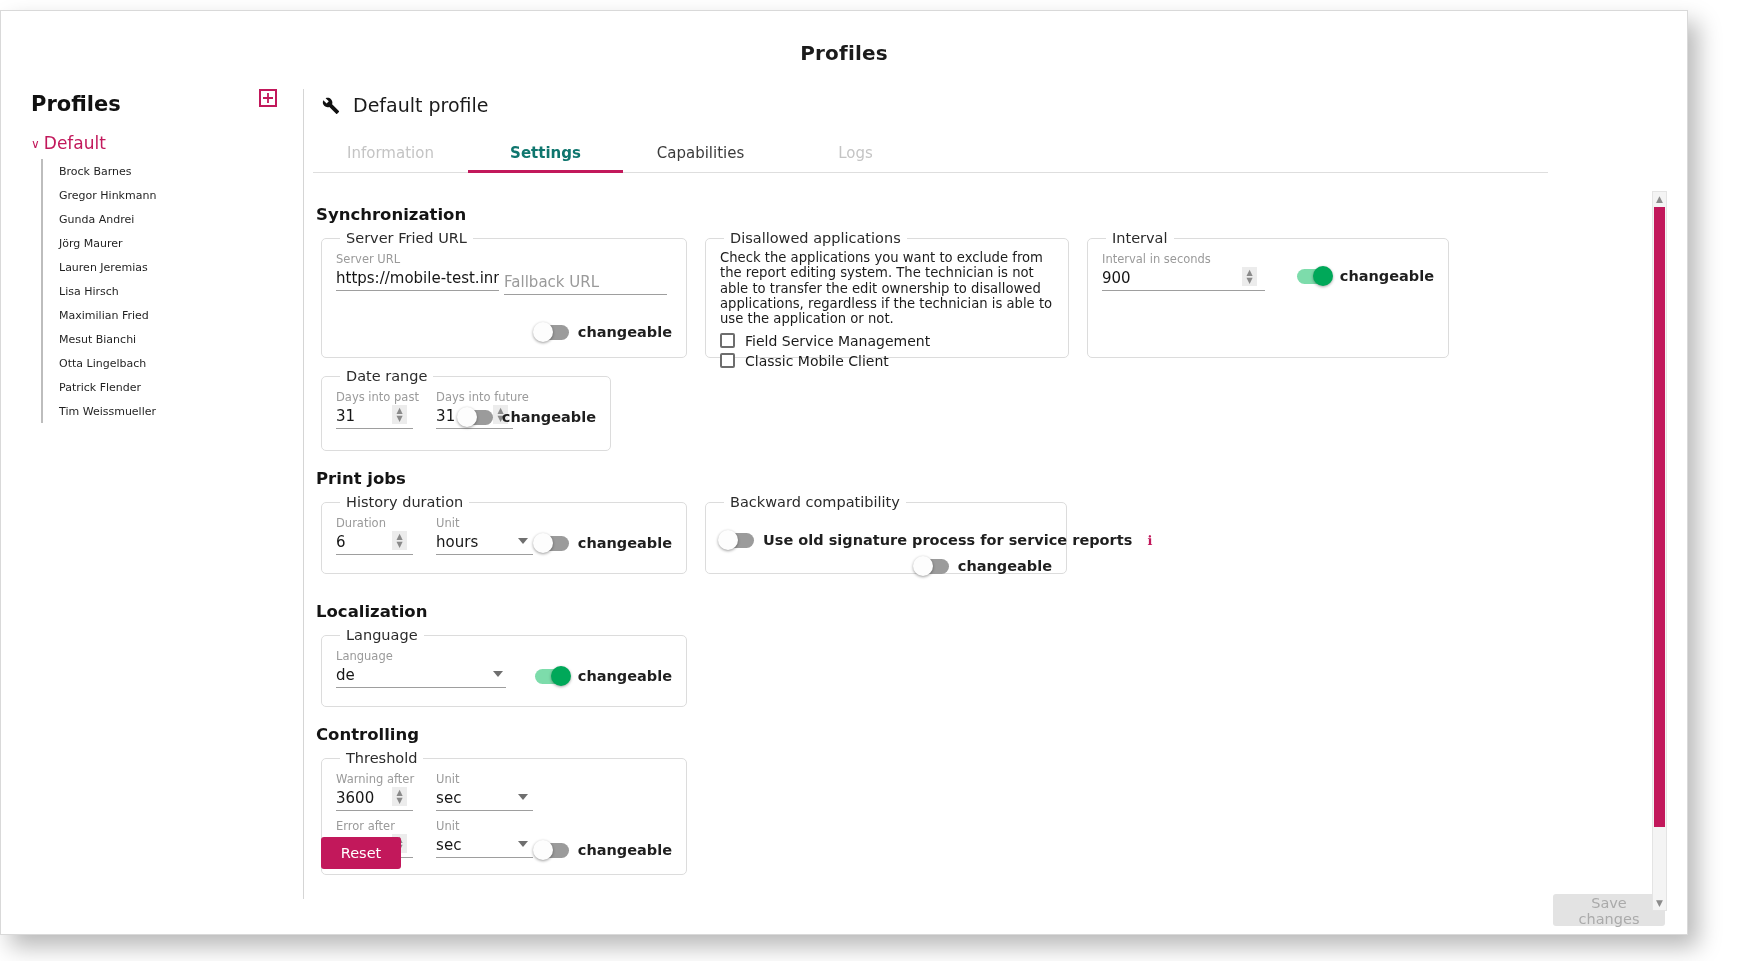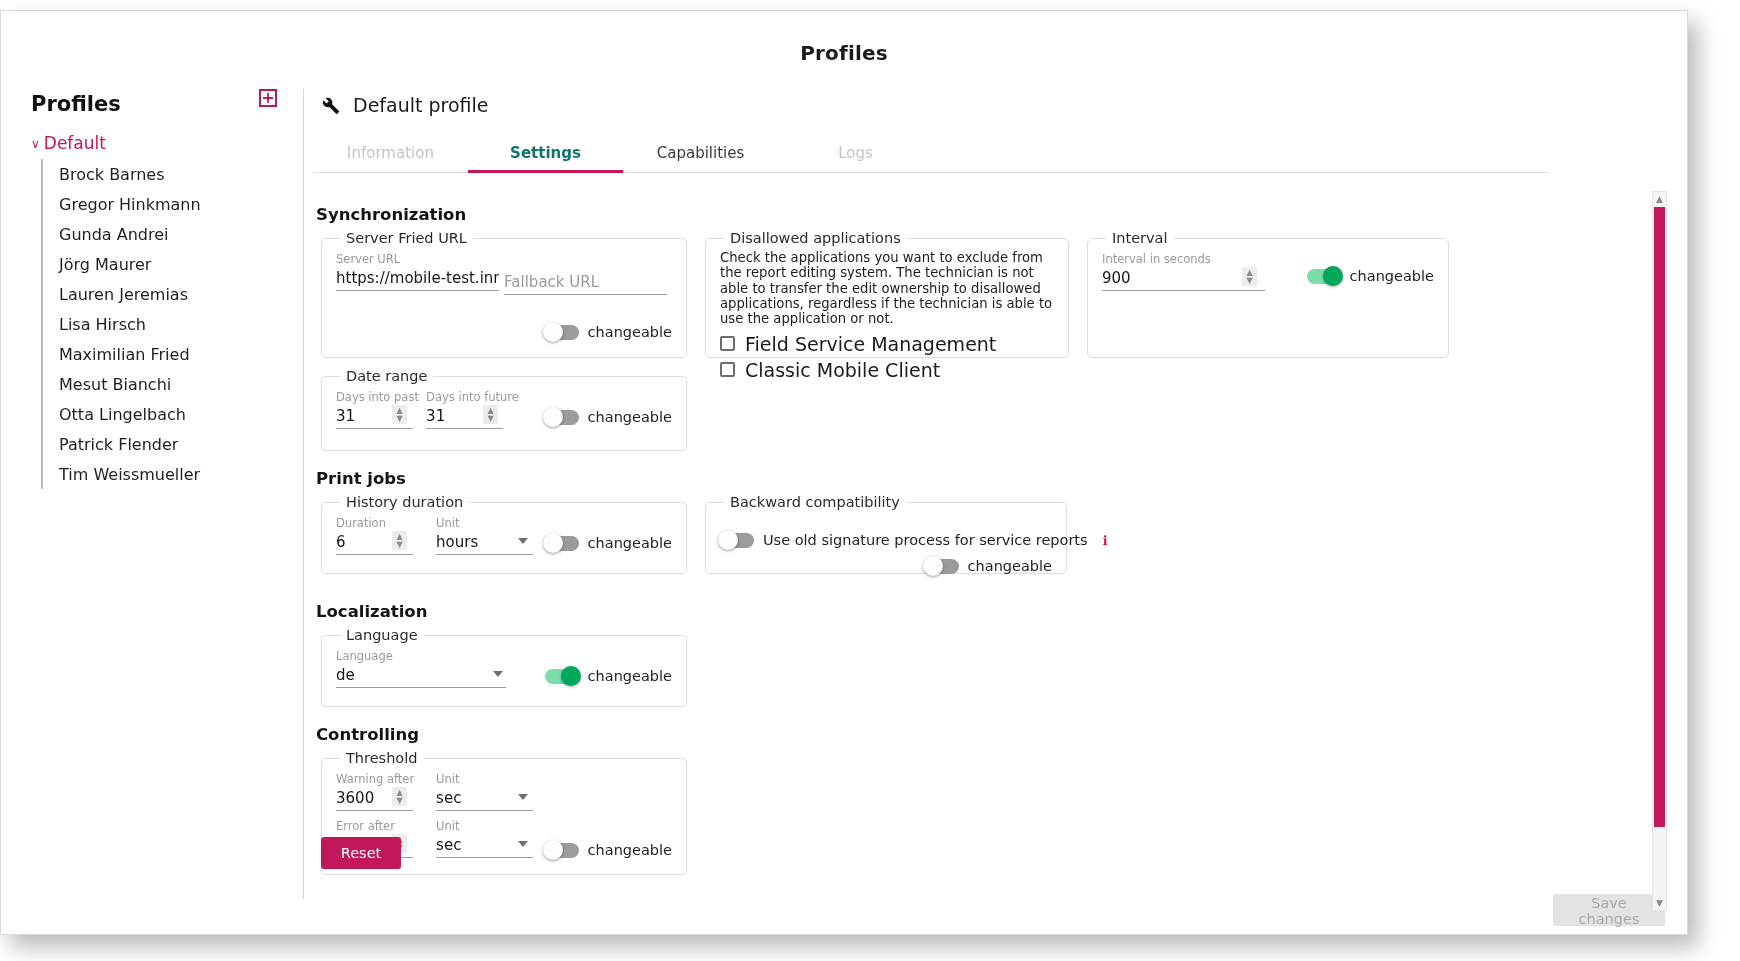--- a/index.html
+++ b/index.html
@@ -68,21 +68,21 @@
     font-size: 17px;
     cursor: pointer;
   }
   .caret { font-size: 12px; line-height: 1; transform: translateY(1px);}
   .profile-list {
     list-style: none; margin: 0; padding: 0;
     border-left: 2px solid #bdbdbd;
     margin-left: 40px;
   }
   .profile-list li {
-    font-size: 16px;
+    font-size: 11px;
     color: #1f1f1f;
     padding: 5.5px 0 5.5px 16px;
     cursor: pointer;
     white-space: nowrap;
   }
 
   
   .vdiv {
     position: absolute;
     left: 302px; top: 78px;
@@ -154,21 +154,21 @@
   }
   fieldset.card > legend {
     font-size: 14.5px;
     color: #2b2b2b;
     padding: 0 6px;
     margin-left: 4px;
   }
   .w-sync    { width: 366px; height: 128px; }
   .w-disall  { width: 362px; height: 128px; }
   .w-interval{ width: 362px; height: 128px; }
-  .w-date    { width: 366px; height: 83px; }
+  .w-date    { width: 290px; height: 83px; }
   .w-hist    { width: 366px; height: 80px; }
   .w-back    { width: 362px; height: 80px; }
   .w-lang    { width: 366px; height: 80px; }
   .w-thres   { width: 366px; height: 125px; }
 
   .field { position: relative; display: inline-block; vertical-align: top; }
   .field .flabel {
     font-size: 11.5px; color: #9a9a9a; display: block;
     margin-bottom: 2px; white-space: nowrap;
   }
@@ -213,35 +213,35 @@
   }
   .toggle .knob {
     position: absolute;
     width: 20px; height: 20px; border-radius: 50%;
     background: #fdfdfd;
     top: -3px; left: -2px;
     box-shadow: 0 1px 3px rgba(0,0,0,.4);
   }
   .toggle.on { background: #7ddcab; }
   .toggle.on .knob { left: 16px; background: #00a859; box-shadow:0 1px 3px rgba(0,0,0,.35); }
-  .toggle-label { font-size: 14.5px; color: #1f1f1f; white-space: nowrap; }
+  .toggle-label { font-size: 14.5px; color: #1f1f1f; white-space: nowrap; font-weight: bold; }
 
   .help-text {
     font-size: 13.2px; color: #1c1c1c;
     line-height: 1.16;
     margin: -2px 0 6px 0;
     width: 334px;
   }
   .chk-row { display: flex; align-items: center; gap: 10px; margin-top: 4px; cursor: pointer; }
   .chkbox {
     width: 15px; height: 15px;
     border: 2px solid #6d6d6d; border-radius: 2px;
     background: #fff;
   }
-  .chk-label { font-size: 19px; color: #1b1b1b; }
+  .chk-label { font-size: 14px; color: #1b1b1b; }
 
   .info-i {
     display: inline-block; color: #c2185b;
     font-weight: bold; font-size: 13px; margin-left: 6px; cursor: pointer;
   }
 
   
   .reset-btn {
     position: absolute;
     left: 8px; bottom: 8px;
@@ -393,21 +393,21 @@
         </fieldset>
       </div>
 
       <fieldset class="card w-date">
         <legend>Date range</legend>
         <div class="field" style="width:85px;">
           <span class="flabel">Days into past</span>
           <div class="fval" style="width:77px;">31</div>
           <span class="spin" style="right:14px;">▲<br>▼</span>
         </div>
-        <div class="field" style="width:100px; ">
+        <div class="field" style="width:100px; margin-left:10px;">
           <span class="flabel">Days into future</span>
           <div class="fval" style="width:77px;">31</div>
           <span class="spin" style="right:28px;">▲<br>▼</span>
         </div>
         <div class="toggle-wrap" style="right:14px; top:25px;">
           <div class="toggle">
                 <span class="knob"></span>
               </div>
           <span class="toggle-label">changeable</span>
         </div>

